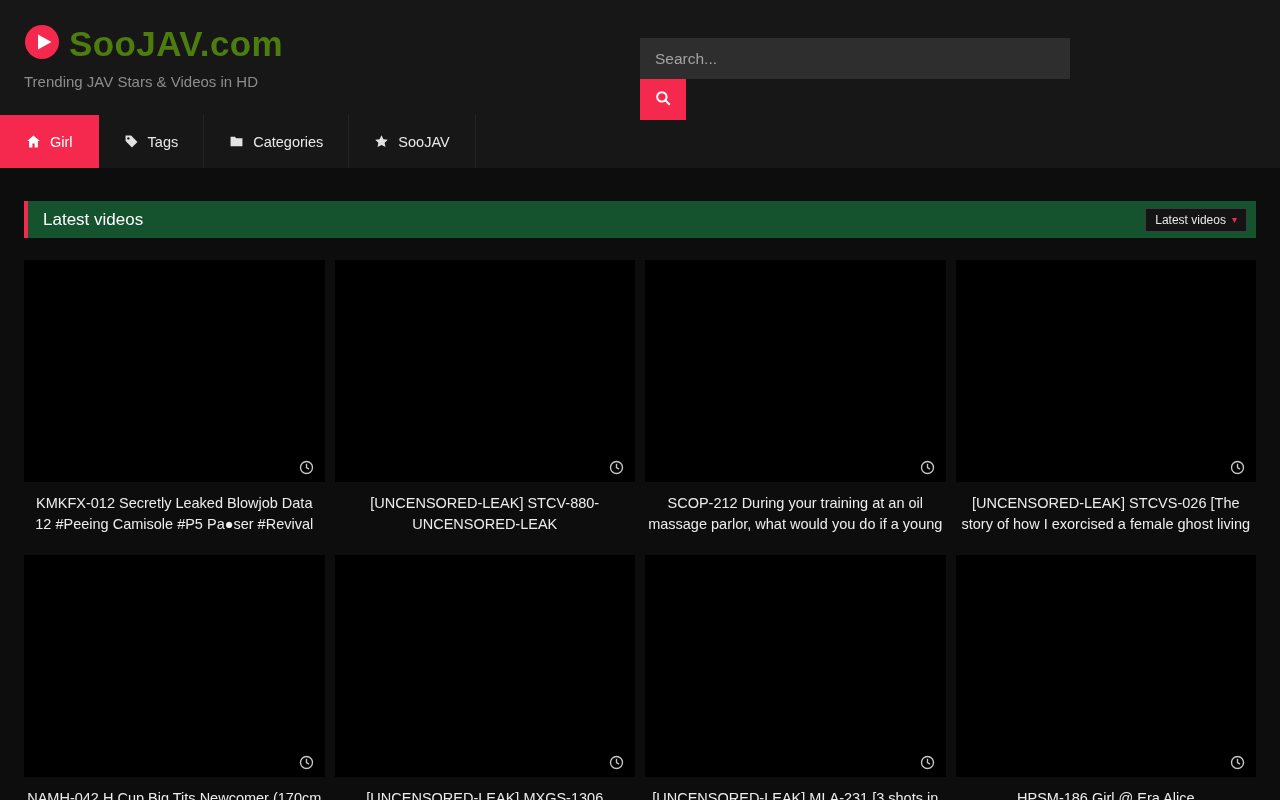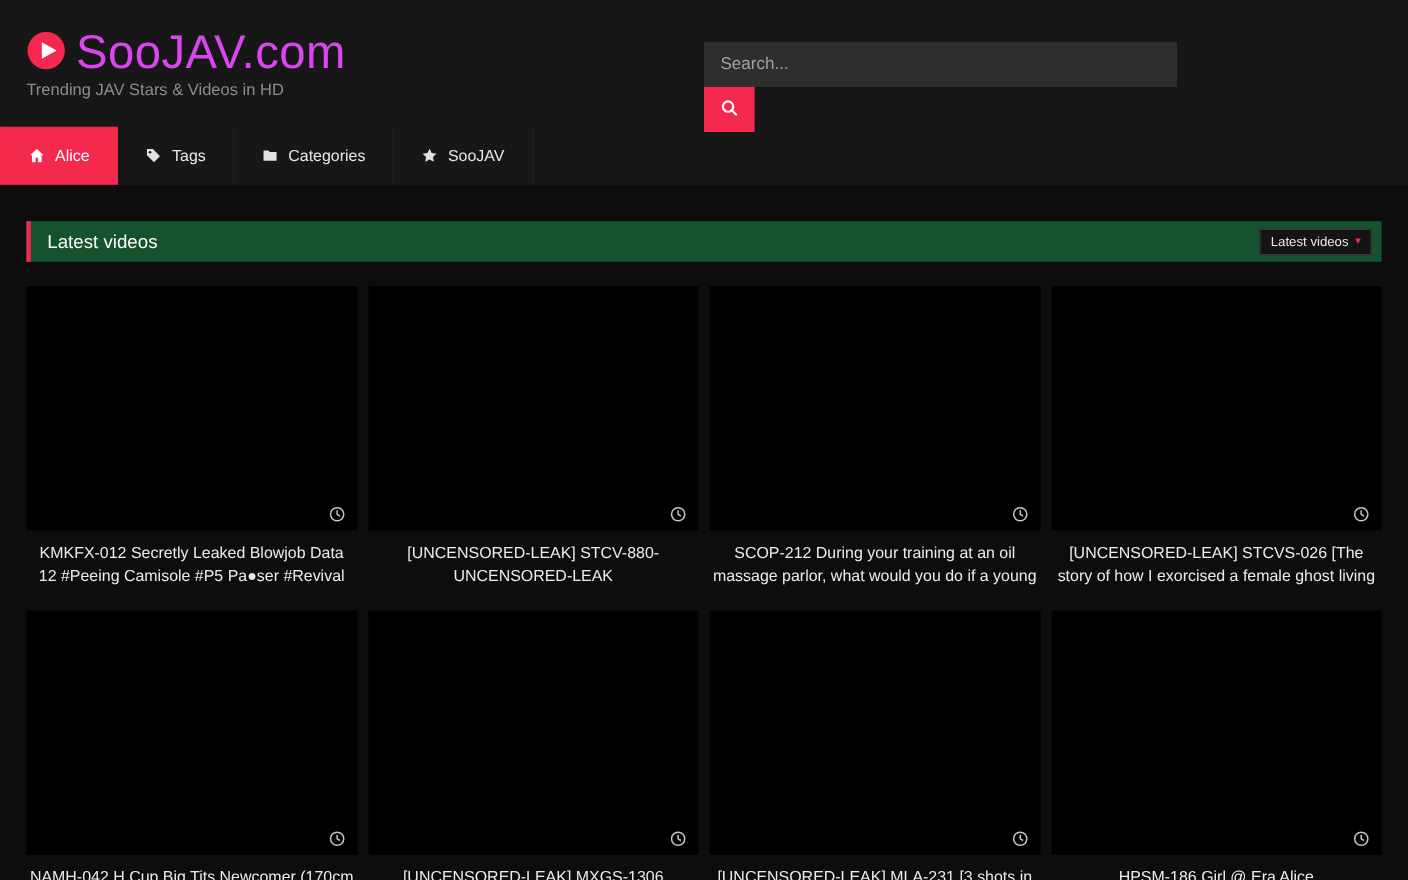--- a/index.html
+++ b/index.html
@@ -7,21 +7,21 @@
   html,body{ width:1280px; height:800px; overflow:hidden; }
   body{
     background:#0d0d0d;
     font-family:"Liberation Sans", sans-serif;
     position:relative;
   }
 
   
   .site-header{ height:115px; background:#171717; position:relative; }
   .logo-link{ position:absolute; left:24px; top:24px; display:flex; align-items:center; gap:9px; text-decoration:none; cursor:pointer; }
-  .logo-title{ font-size:43px; font-weight:400; color:#d946ef; letter-spacing:.4px; }
+  .logo-title{ font-size:35px; font-weight:700; color:#4d7c0f; letter-spacing:.4px; }
   .tagline{ position:absolute; left:24px; top:73px; font-size:15px; color:#8d8d8d; }
 
   .search{ position:absolute; left:640px; top:38px; display:flex;flex-direction:column; }
   .search-input{
     width:430px; height:41px; background:#2e2e2e; border:0; outline:none;
     padding:0 15px; color:#cfcfcf; font-size:15.5px; font-family:"Liberation Sans",sans-serif;
   }
   .search-input::placeholder{ color:#a3a3a3; }
   .search-btn{
     width:46px; height:41px; background:var(--accent); border:0; cursor:pointer;
@@ -98,21 +98,21 @@
   </div>
 </header>
 
 <nav class="nav">
   <div class="nav-item active">
     <span>
       <svg width="15" height="15" viewBox="0 0 24 24" fill="#ffffff">
         <path d="M12 2.5l10 8.8h-3v10.2h-5.2v-6.4H10.2v6.4H5V11.3H2z"></path>
       </svg>
     </span>
-    <span>Alice</span>
+    <span>Girl</span>
   </div>
   <div class="nav-item">
     <span>
       <svg width="15" height="15" viewBox="0 0 24 24">
         <path d="M2.5 2.5h8.8l10.2 10.2-8.8 8.8L2.5 11.3z" fill="#e2e2e2"></path>
         <circle cx="7" cy="7" r="1.9" fill="#171717"></circle>
       </svg>
     </span>
     <span>Tags</span>
   </div>

